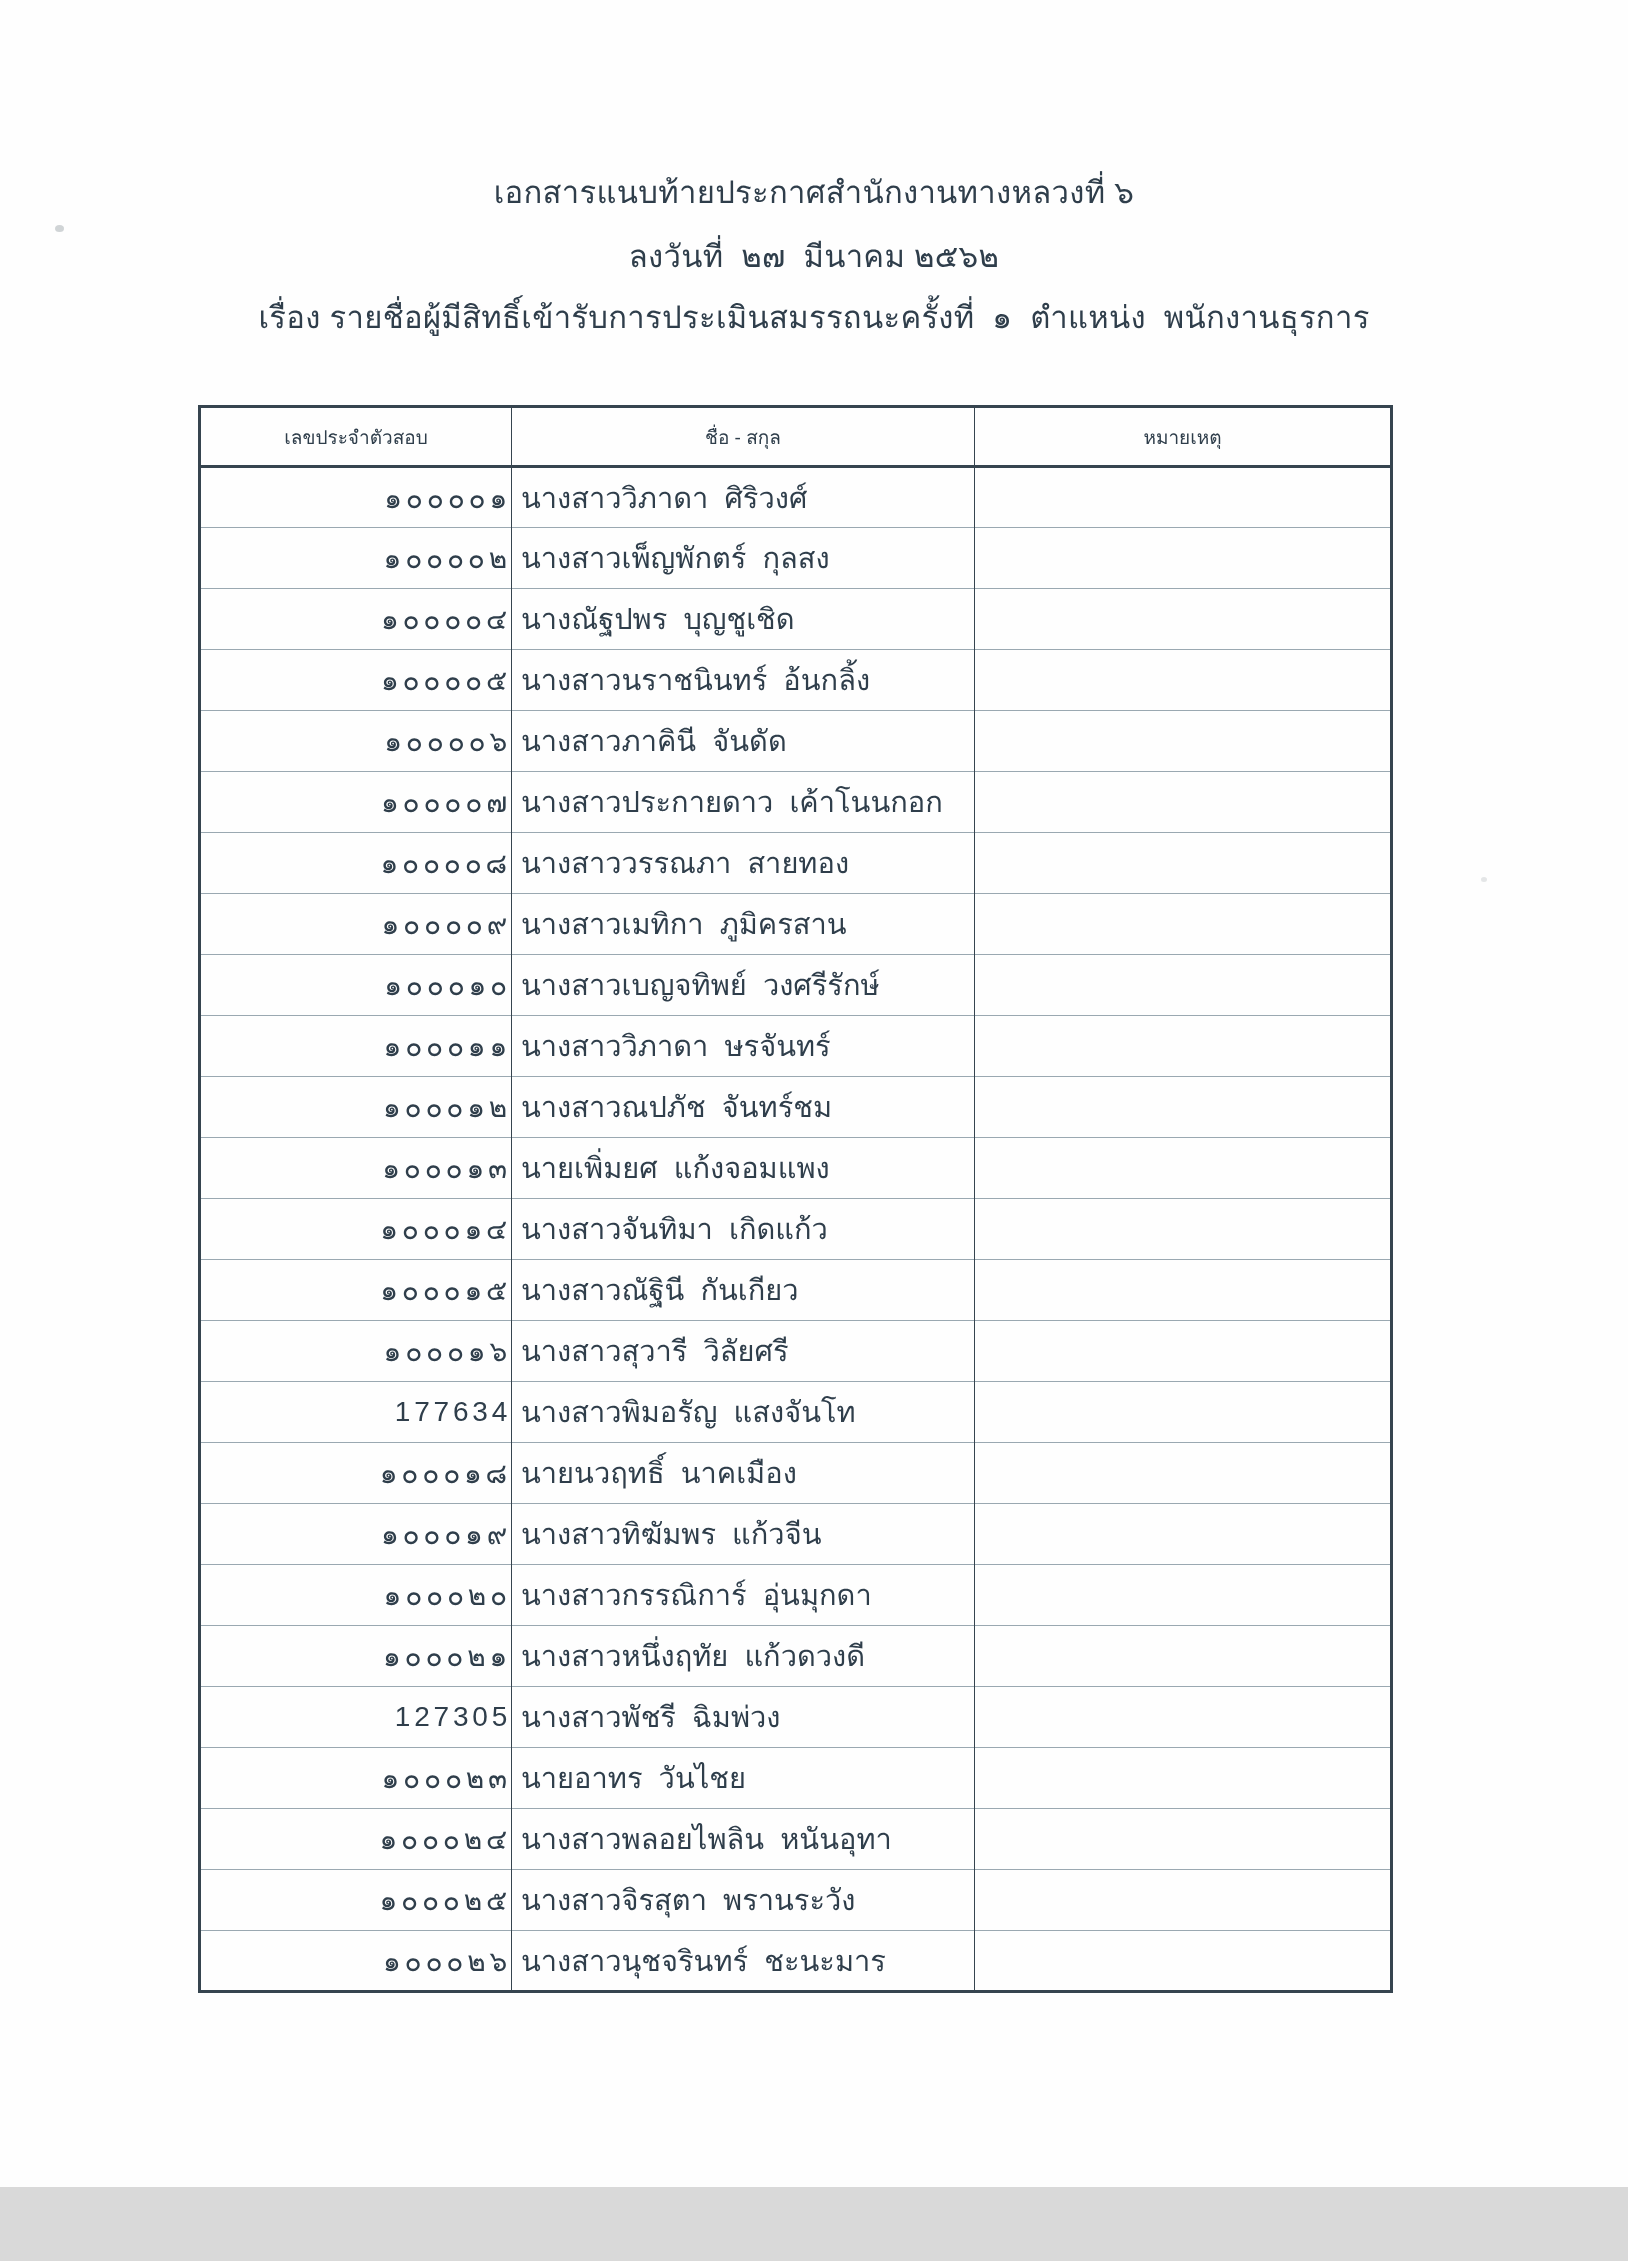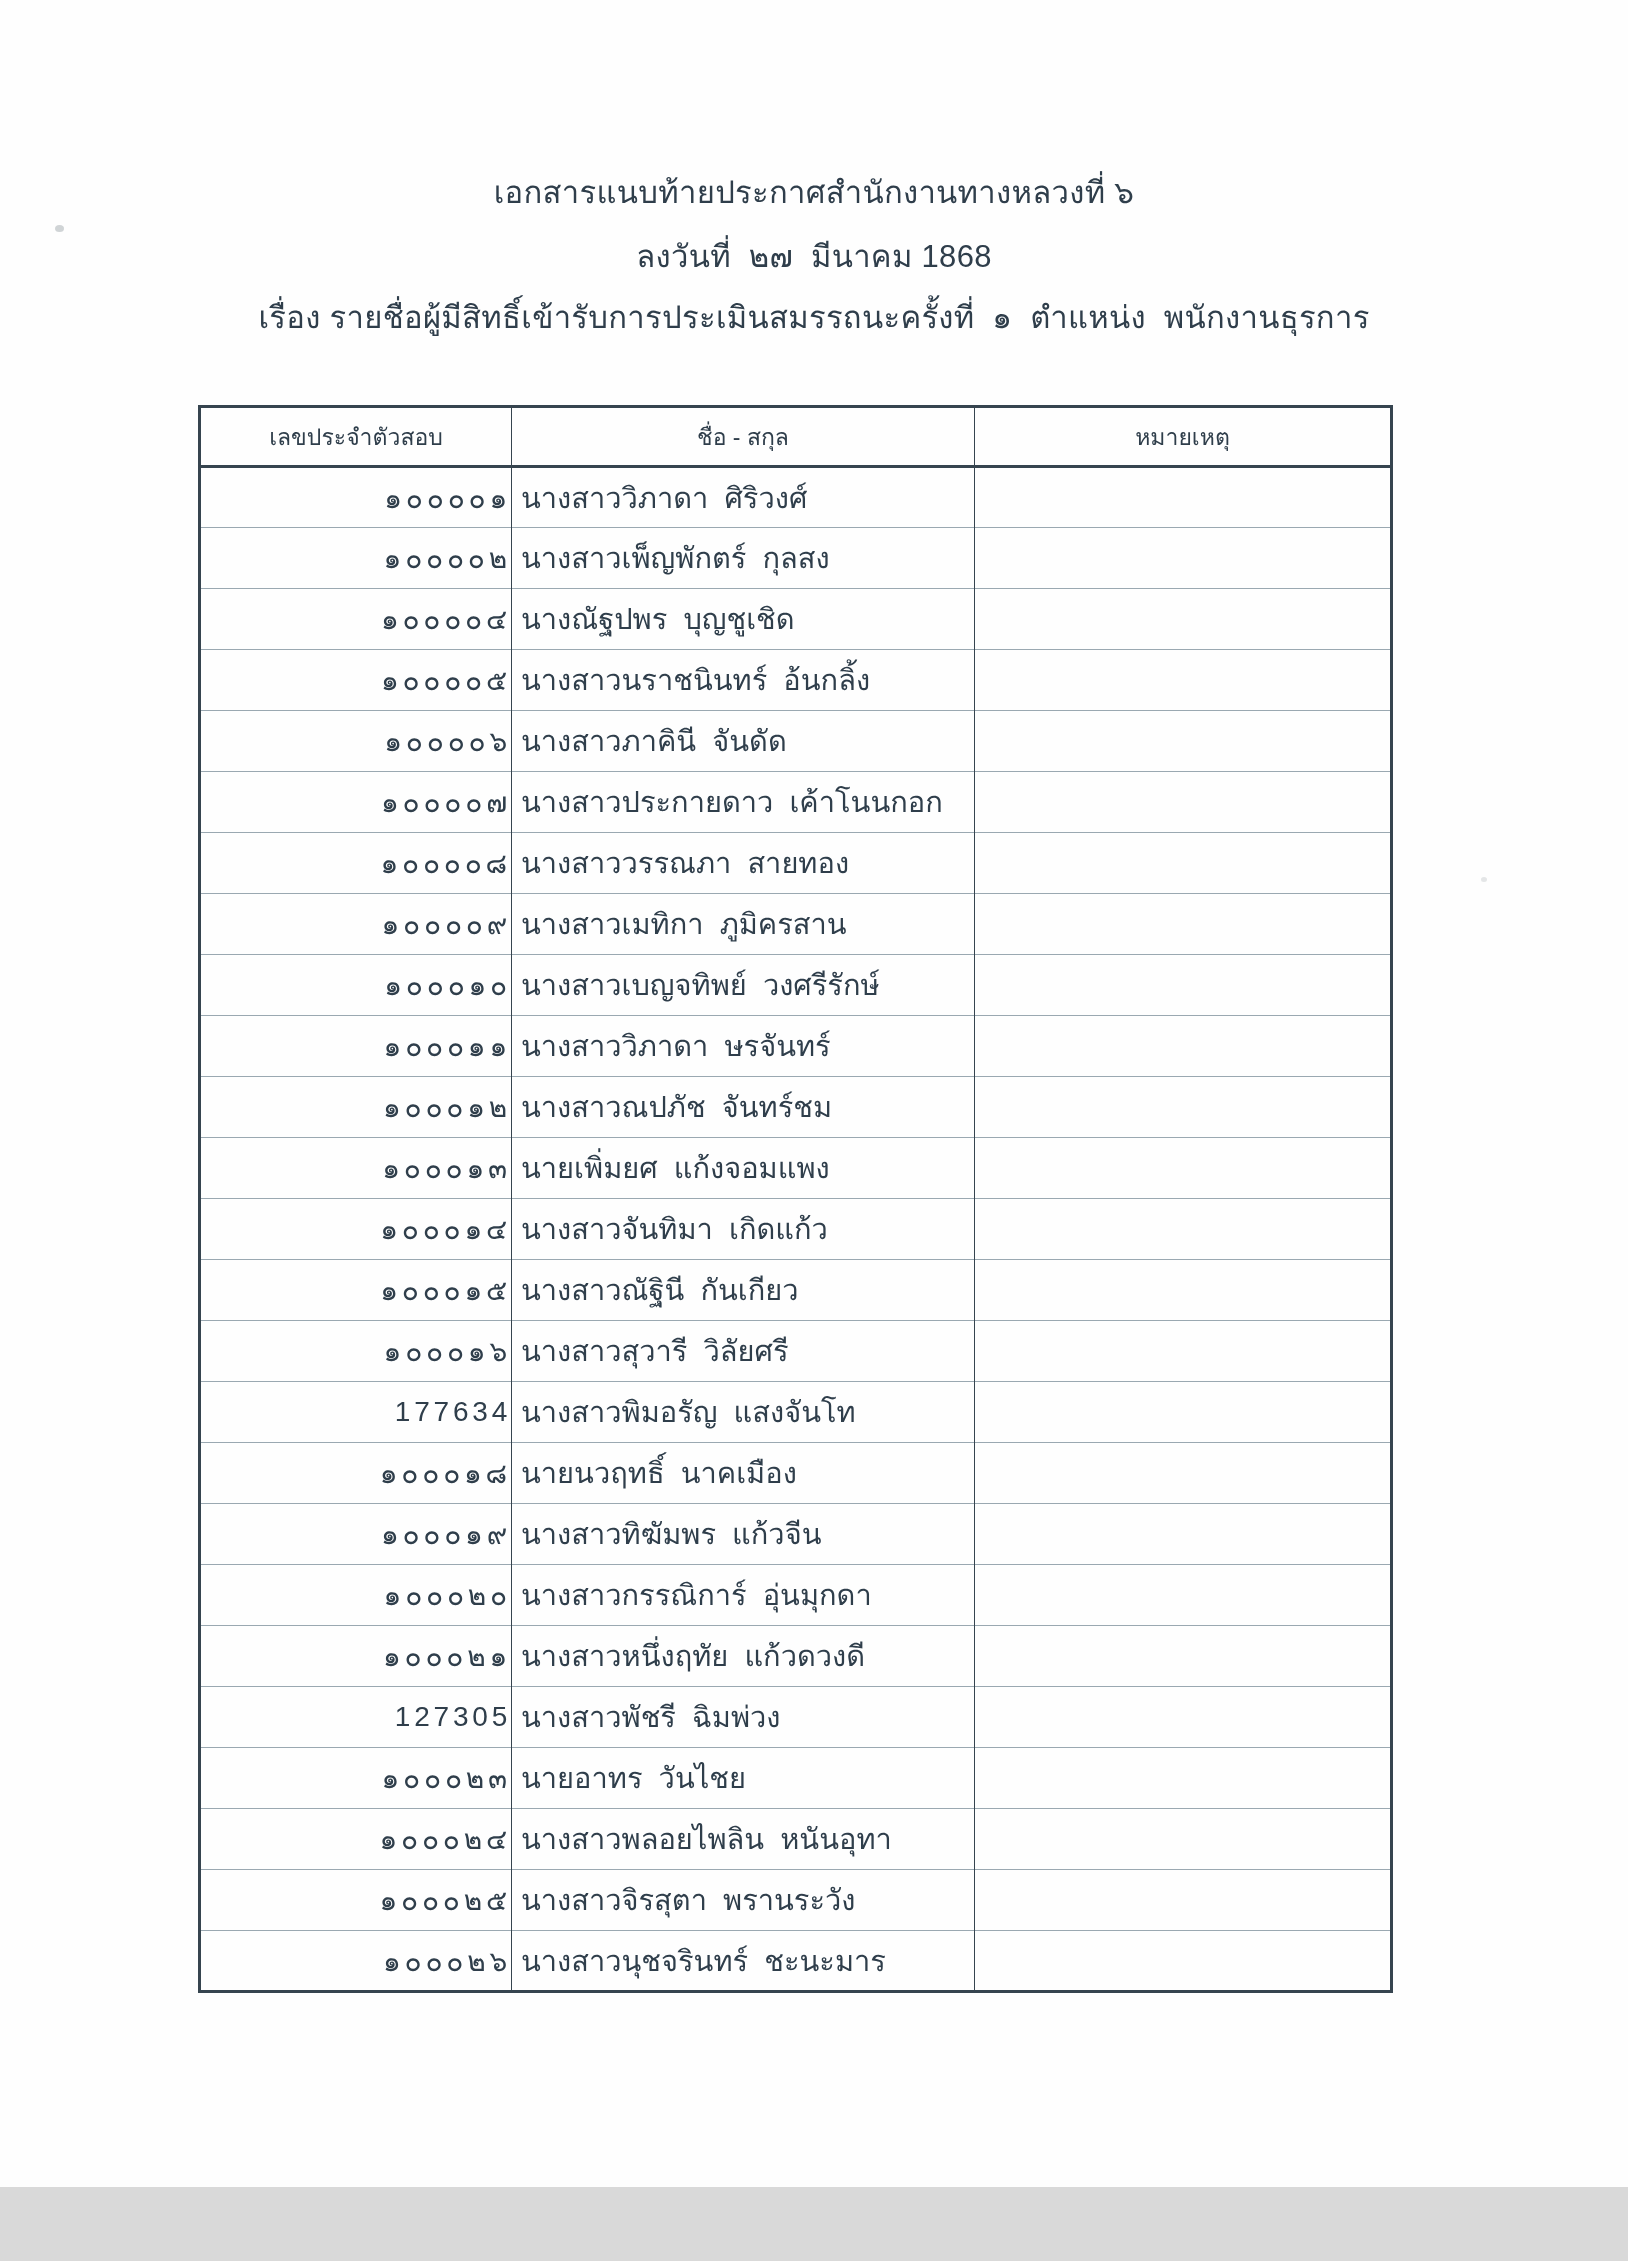--- a/index.html
+++ b/index.html
@@ -52,21 +52,21 @@
 
   th, td {
     border-left: 1.9px solid #36444f;
     border-right: 1.9px solid #36444f;
     font-weight: normal;
     padding: 0;
   }
   thead th {
     height: 60px;
     border-bottom: 3.8px solid #36444f;
-    font-size: 23px;
+    font-size: 19px;
     text-align: center;
     vertical-align: middle;
     color: #2f3e4b;
     white-space: pre;
   }
   tbody td {
     height: 61px;
     border-top: 1.3px solid #9aa8b1;
     font-size: 29px;
     vertical-align: middle;
@@ -95,21 +95,21 @@
   .speck-2 { left: 520px; top: 2198px; width: 7.7px; height: 5.8px;  opacity: 0.35; }
   .speck-3 { left: 1481px; top: 877px; width: 5.8px; height: 5.1px;  opacity: 0.3; }
 </style>
 </head>
 <body>
 
 <div class="page">
 
   <div class="title-line title-1">เอกสารแนบท้ายประกาศสำนักงานทางหลวงที่ ๖</div>
 
-  <div class="title-line title-2">ลงวันที่  ๒๗  มีนาคม 1868</div>
+  <div class="title-line title-2">ลงวันที่  ๒๗  มีนาคม ๒๕๖๒</div>
 
   <div class="title-line title-3">เรื่อง รายชื่อผู้มีสิทธิ์เข้ารับการประเมินสมรรถนะครั้งที่  ๑  ตำแหน่ง  พนักงานธุรการ</div>
 
   <table class="doc-table">
     <colgroup>
       <col class="c-id">
       <col class="c-name">
       <col class="c-note">
     </colgroup>
     <thead>

